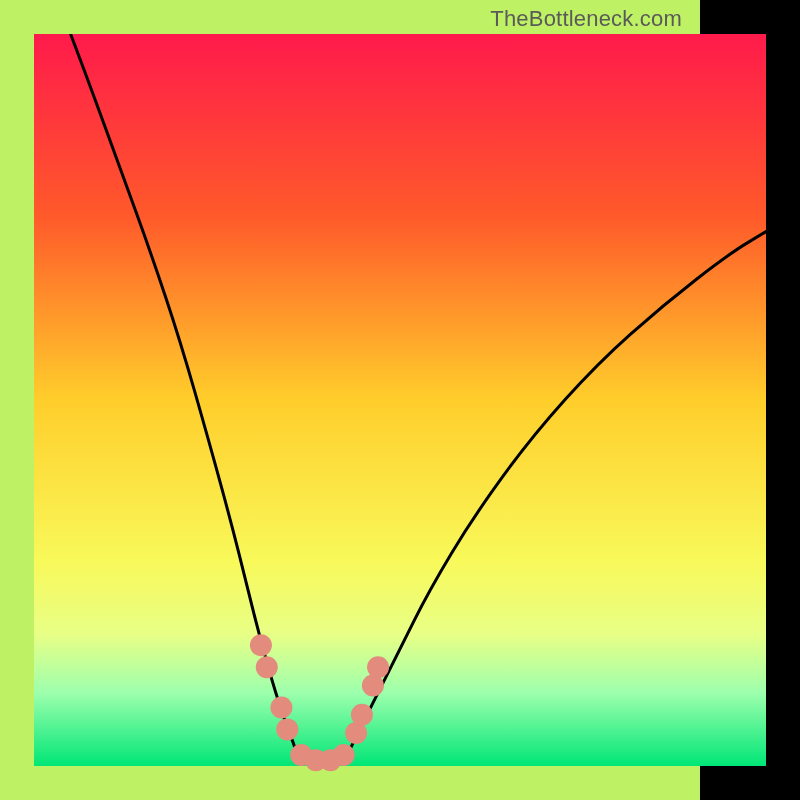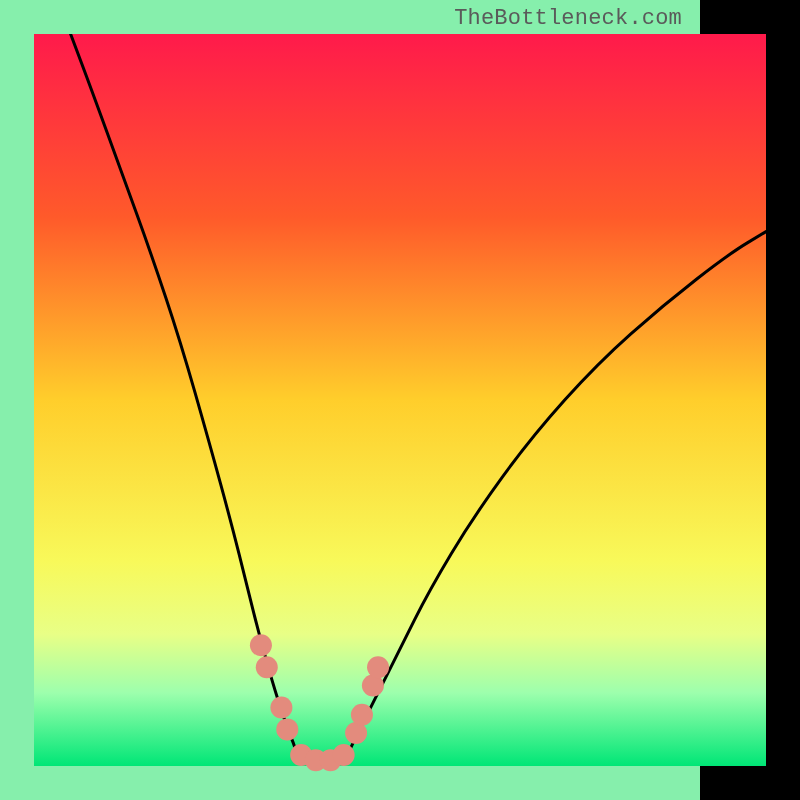--- a/index.html
+++ b/index.html
@@ -9,22 +9,21 @@
     height: 800px;
     background: #000;
     font-family: Arial, Helvetica, sans-serif;
     overflow: hidden;
   }
   .frame {
     position: absolute;
     left: 0; top: 0;
     width: 700px;
     height: 800px;
-    background: #86efac;
-    font-family: Liberation Mono, monospace;
+    background: #bef264;
   }
   .watermark {
     position: absolute;
     top: 6px;
     right: 18px;
     color: #5a5a5a;
     font-size: 22px;
     font-weight: 500;
     letter-spacing: 0.2px;
     z-index: 20;

